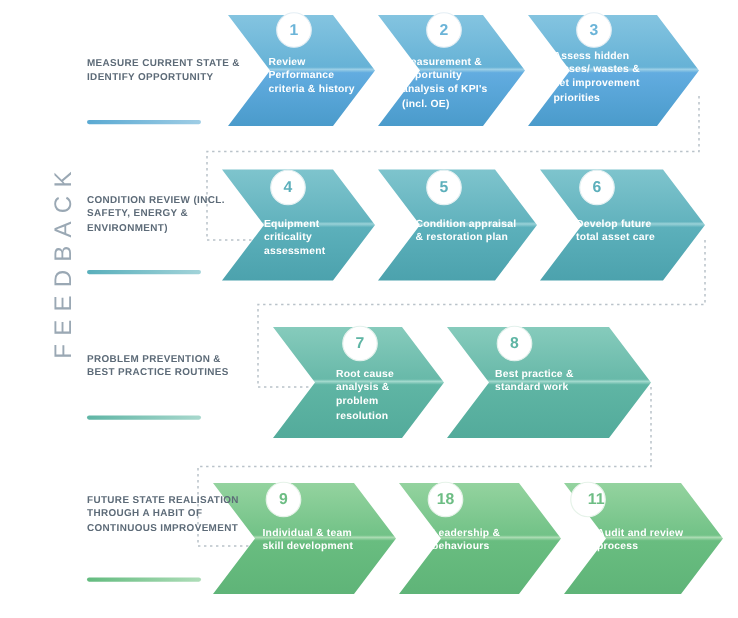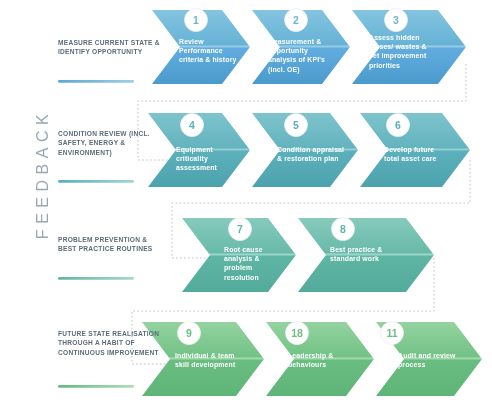--- a/index.html
+++ b/index.html
@@ -191,21 +191,21 @@
 
   <div class="arrow-num" style="left:181px;top:119px;color:#5cafbb;">4</div>
   <div class="arrow-num" style="left:285px;top:119px;color:#5cafbb;">5</div>
   <div class="arrow-num" style="left:387px;top:119px;color:#5cafbb;">6</div>
 
   <div class="arrow-num" style="left:229px;top:223px;color:#5eb5a4;">7</div>
   <div class="arrow-num" style="left:332px;top:223px;color:#5eb5a4;">8</div>
 
   <div class="arrow-num" style="left:178px;top:327px;color:#6dbd84;">9</div>
   <div class="arrow-num" style="left:286px;top:327px;color:#6dbd84;">18</div>
-  <div class="arrow-num" style="left:381px;top:327px;color:#6dbd84;">11</div>
+  <div class="arrow-num" style="left:381px;top:327px;color:#6dbd84;text-align:right;">11</div>
 
   <div class="arrow-cap" style="left:179px;top:37px;">Review Performance criteria &amp; history</div>
   <div class="arrow-cap" style="left:268px;top:37px;width:70px;">Measurement &amp; opportunity analysis of KPI's (incl. OE)</div>
   <div class="arrow-cap" style="left:369px;top:33px;width:68px;">Assess hidden losses/ wastes &amp; set improvement priorities</div>
 
   <div class="arrow-cap" style="left:176px;top:145px;">Equipment criticality assessment</div>
   <div class="arrow-cap" style="left:277px;top:145px;width:72px;">Condition appraisal &amp; restoration plan</div>
   <div class="arrow-cap" style="left:384px;top:145px;width:66px;">Develop future total asset care</div>
 
   <div class="arrow-cap" style="left:224px;top:245px;width:64px;">Root cause analysis &amp; problem resolution</div>

